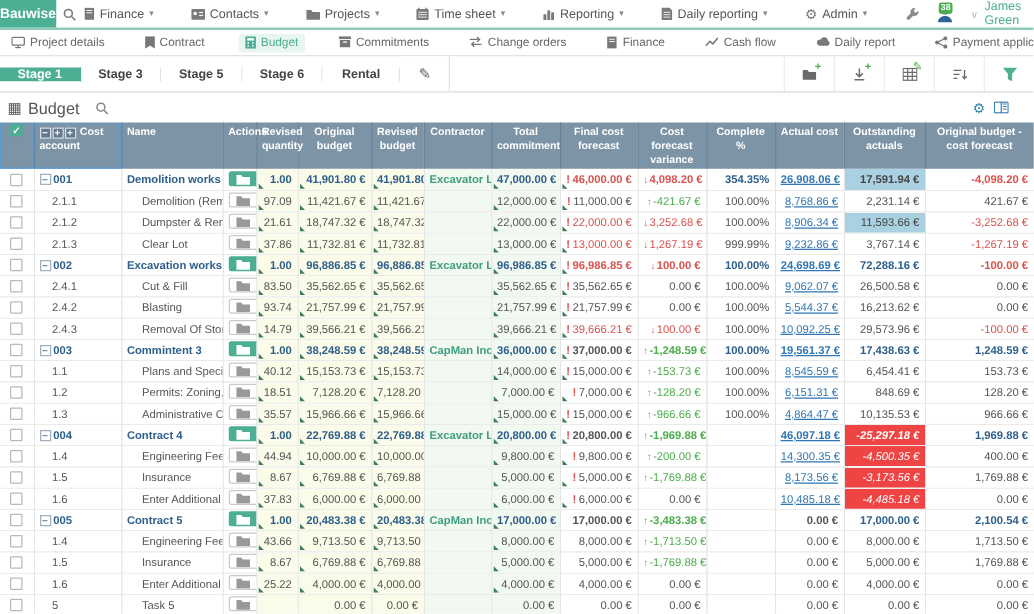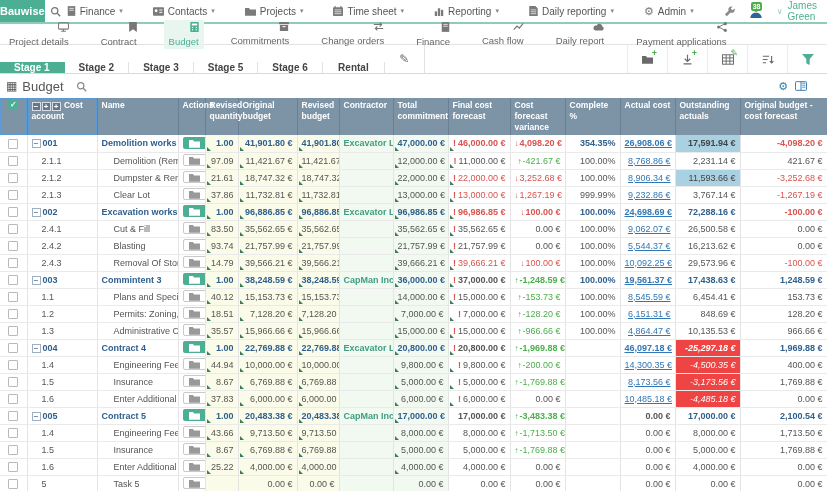--- a/index.html
+++ b/index.html
@@ -21,22 +21,22 @@
   .wrench { color: #8a8a8a; display: inline-flex; cursor: pointer; }
   .avatar-wrap { position: relative; display: inline-flex; cursor: pointer; }
   .avatar-badge { position: absolute; top: -3px; left: 2px; background: #4cae4c;
     color: #fff; font-size: 7px; font-weight: bold; padding: 0 2px; border-radius: 2px; line-height: 9px; }
   .user-name { color: #4CAF93; font-size: 10px; cursor: pointer; display: flex; align-items: center; gap: 5px; }
   .user-name .chev { font-size: 8px; color: #9bc9b8; }
 
   
   .projnav { height: 21px; display: flex; align-items: center;
     border-bottom: 1px solid #e3e3e3; padding: 0 4px; }
-  .pn-item { display: flex; align-items: flex-end; gap: 4px; font-size: 9.5px;
-    color: #666; margin-right: 22px; cursor: pointer; white-space: nowrap; padding: 2px 5px; flex-direction: column; }
+  .pn-item { display: flex; align-items: flex-start; gap: 4px; font-size: 9.5px;
+    color: #666; margin-right: 22px; cursor: pointer; white-space: nowrap; padding: 2px 5px; }
   .pn-item .ic { color: #777; display: inline-flex; }
   .pn-item.active { background: #e9f6f0; color: #4CAF93; border-radius: 2px; }
   .pn-item.active .ic { color: #4CAF93; }
   .projnav .spacer { flex: 1; }
 
   
   .tabsrow { height: 29px; display: flex; align-items: stretch; border-bottom: 1px solid #d9d9d9; }
   .stage-tab { min-width: 62px; padding: 0 14px; display: flex; align-items: center;
     justify-content: center; font-size: 10px; font-weight: bold; color: #444;
     border-right: 1px solid #e2e2e2; cursor: pointer; background: #fff; }
@@ -57,21 +57,21 @@
   .title-search { color: #888; display: inline-flex; cursor: pointer; }
   .titlerow .spacer { flex: 1; }
   .tbl-ctrl { display: flex; align-items: center; gap: 7px; padding-right: 14px; }
   .ctrl-gear { color: #2e86ab; font-size: 11px; cursor: pointer; }
   .ctrl-cols { color: #337ab7; display: inline-flex; cursor: pointer; }
 
   
   table { border-collapse: collapse; table-layout: fixed; width: 827px; }
   th { background: #7d93a6; color: #fff; font-size: 8.5px; font-weight: bold;
     padding: 2px 4px; border-right: 1px solid #6b8095; vertical-align: top;
-    text-align: left; height: 26px; line-height: 11px; cursor: pointer; }
+    text-align: center; height: 26px; line-height: 11px; cursor: pointer; }
   th.left { text-align: left; }
   th.focus { box-shadow: inset 0 0 0 1px #5b9bd5; }
   .mini-box { display: inline-block; width: 9px; height: 9px; border: 1px solid #d7dee5;
     background: #62788c; color: #fff; font-size: 8px; line-height: 7px; text-align: center;
     margin-right: 1px; vertical-align: -1px; }
   td { font-size: 9px; height: 17px; padding: 0 4px; border-right: 1px solid #e4e4e4;
     border-bottom: 1px solid #eaeaea; white-space: nowrap; overflow: hidden;
     background: #fff; position: relative; color: #555; }
   td.num { text-align: right; }
   td.cream { background: #fbfbe9; }
@@ -296,23 +296,22 @@
           </svg>
         </span>
         <span>Payment applications</span>
       </span>
     </span>
   <span class="spacer"></span>
 
 </div>
 
 <div class="tabsrow">
-  <span style="display:flex;align-items:flex-end">
+  <span style="display:flex;align-items:center">
       <span class="stage-tab active">Stage 1</span>
-      <span class="stage-tab">Stage 2</span>
       <span class="stage-tab">Stage 3</span>
       <span class="stage-tab">Stage 5</span>
       <span class="stage-tab">Stage 6</span>
       <span class="stage-tab">Rental</span>
     </span>
   <span class="stage-tab edit-tab">
       <span>✎</span>
     </span>
   <span class="spacer"></span>
   <span class="toolbar">

